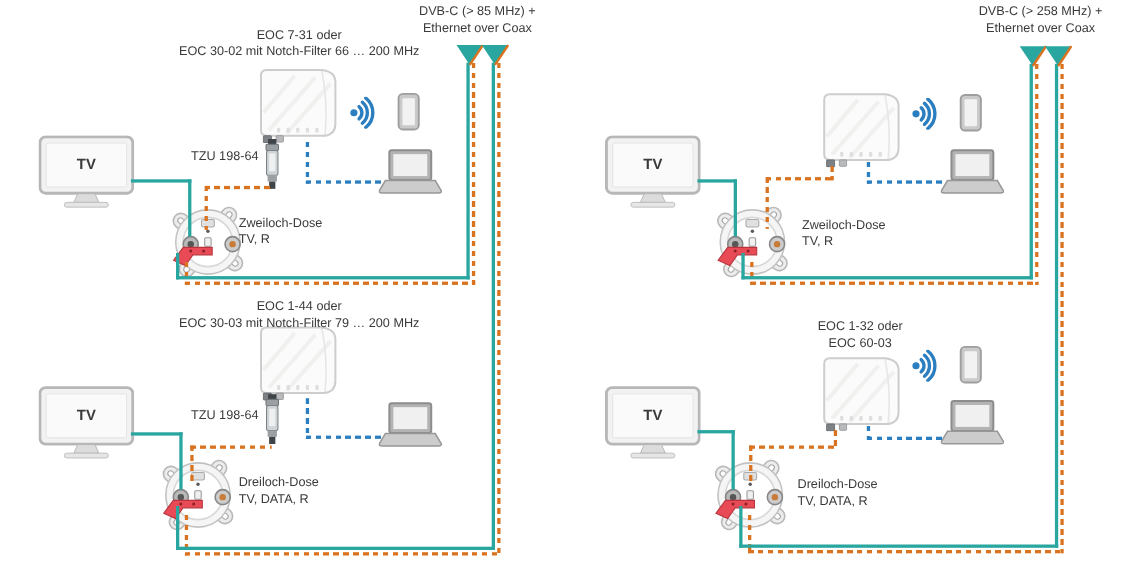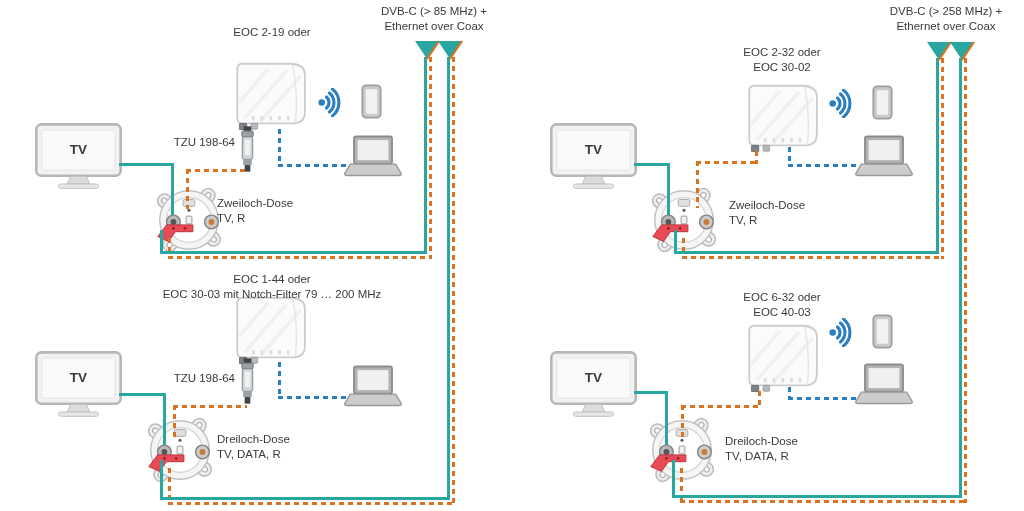--- a/index.html
+++ b/index.html
@@ -275,33 +275,30 @@
   <div class="lbl center" style="left:334px;top:4px;width:200px">
     <div>DVB-C (&gt; 85 MHz) +</div>
     <div>Ethernet over Coax</div>
   </div>
   <div class="lbl center" style="left:846px;top:4px;width:200px">
     <div>DVB-C (&gt; 258 MHz) +</div>
     <div>Ethernet over Coax</div>
   </div>
 
   <div class="lbl center" style="left:140px;top:25px;width:264px">
-    <div>EOC 2-19 oder</div>
+    <div>EOC 7-31 oder</div>
+    <div>EOC 30-02 mit Notch-Filter 66 … 200 MHz</div>
   </div>
   <div class="lbl center" style="left:140px;top:272px;width:264px">
     <div>EOC 1-44 oder</div>
     <div>EOC 30-03 mit Notch-Filter 79 … 200 MHz</div>
   </div>
-  <div class="lbl center" style="left:682px;top:45px;width:200px">
-    <div>EOC 2-32 oder</div>
-    <div>EOC 30-02</div>
-  </div>
   <div class="lbl center" style="left:682px;top:290px;width:200px">
-    <div>EOC 6-32 oder</div>
-    <div>EOC 40-03</div>
+    <div>EOC 1-32 oder</div>
+    <div>EOC 60-03</div>
   </div>
 
   <div class="lbl right" style="left:150px;top:135px;width:85px">TZU 198-64</div>
   <div class="lbl right" style="left:150px;top:371px;width:85px">TZU 198-64</div>
 
   <div class="lbl" style="left:217px;top:196px;width:150px">
     <div>Zweiloch-Dose</div>
     <div>TV, R</div>
   </div>
   <div class="lbl" style="left:217px;top:432px;width:150px">

